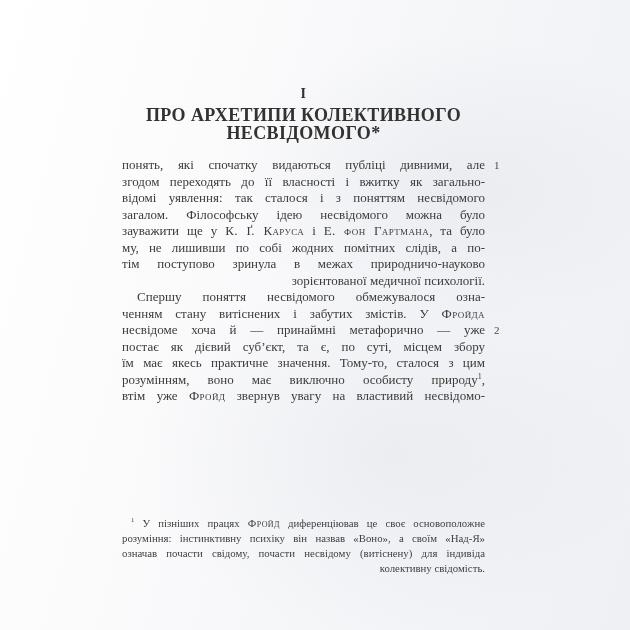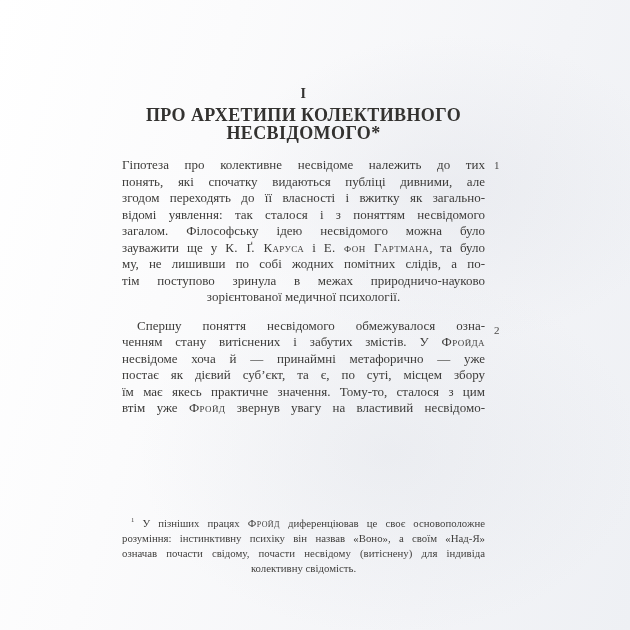--- a/index.html
+++ b/index.html
@@ -24,23 +24,23 @@
   }
   .ch-title {
     font-size: 18px; line-height: 18px; font-weight: bold;
     letter-spacing: 0.4px;
   }
   .body-text {
     position: absolute; top: 157px; left: 122px; width: 363px;
     font-size: 13px;
   }
   .body-text .line { height: 16.5px; line-height: 16.5px; white-space: normal; }
-  .line { text-align: center; }
+  .line { text-align: right; }
   .line.jl { text-align: justify; text-align-last: justify; }
-  .para-indent .line:first-child { text-indent: 15px; margin-top: 12px; }
+  .para-indent .line:first-child { text-indent: 15px; }
   .sc { font-variant: small-caps; letter-spacing: 0.4px; }
   .sup { vertical-align: super; font-size: 0.62em; line-height: 0; }
   .margin-num {
     position: absolute; left: 494px;
     font-size: 11px; line-height: 16.5px; color: #4a4947;
   }
   .margin-num-1 { top: 157px; }
   .margin-num-2 { top: 322px; }
   .footnote {
     position: absolute; top: 516px; left: 122px; width: 363px;
@@ -54,36 +54,36 @@
 
 <div class="page">
 
   <div class="heading">
     <div class="ch-num">I</div>
     <div class="ch-title">ПРО АРХЕТИПИ КОЛЕКТИВНОГО НЕСВІДОМОГО*</div>
   </div>
 
   <div class="body-text">
     <div class="para">
-        <div class="line jl"><span>Гіпотеза про колективне несвідоме належить до тих</span></div>
         <div class="line jl"><span>понять, які спочатку видаються публіці дивними, але</span></div>
         <div class="line jl"><span>згодом переходять до її власності і вжитку як загально-</span></div>
         <div class="line jl"><span>відомі уявлення: так сталося і з поняттям несвідомого</span></div>
         <div class="line jl"><span>загалом. Філософську ідею несвідомого можна було</span></div>
         <div class="line jl"><span>зауважити ще у </span><span class="sc">К. Ґ. Каруса</span><span> і </span><span class="sc">Е. фон Гартмана</span><span>, та було</span></div>
         <div class="line jl"><span>му, не лишивши по собі жодних помітних слідів, а по-</span></div>
         <div class="line jl"><span>тім поступово зринула в межах природничо-науково</span></div>
         <div class="line"><span>зорієнтованої медичної психології.</span></div>
       </div>
     <div class="para para-indent">
         <div class="line jl"><span>Спершу поняття несвідомого обмежувалося озна-</span></div>
         <div class="line jl"><span>ченням стану витіснених і забутих змістів. У </span><span class="sc">Фройда</span></div>
         <div class="line jl"><span>несвідоме хоча й — принаймні метафорично — уже</span></div>
         <div class="line jl"><span>постає як дієвий суб’єкт, та є, по суті, місцем збору</span></div>
         <div class="line jl"><span>їм має якесь практичне значення. Тому-то, сталося з цим</span></div>
+        <div class="line jl"><span>розумінням, воно має виключно особисту природу</span><span class="sup">1</span><span>,</span></div>
         <div class="line jl"><span>втім уже </span><span class="sc">Фройд</span><span> звернув увагу на властивий несвідомо-</span></div>
       </div>
   </div>
 
   <div class="margin-num margin-num-1">1</div>
 
   <div class="margin-num margin-num-2">2</div>
 
   <div class="footnote">
       <div class="line jl"><span class="sup">1</span><span> У пізніших працях </span><span class="sc">Фройд</span><span> диференціював це своє основоположне</span></div>

